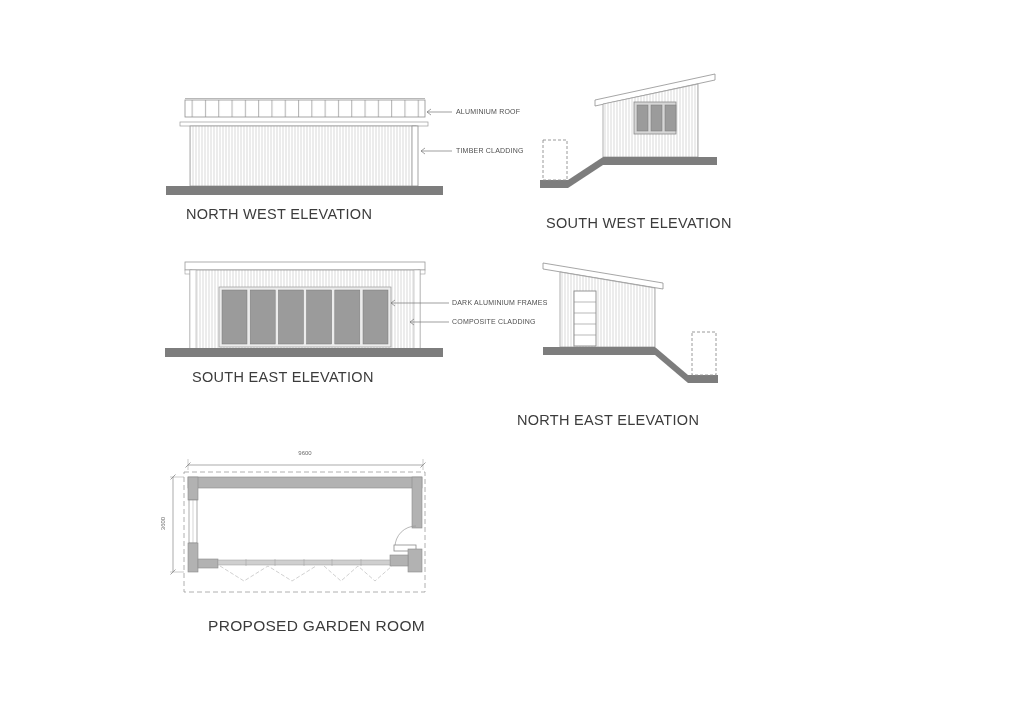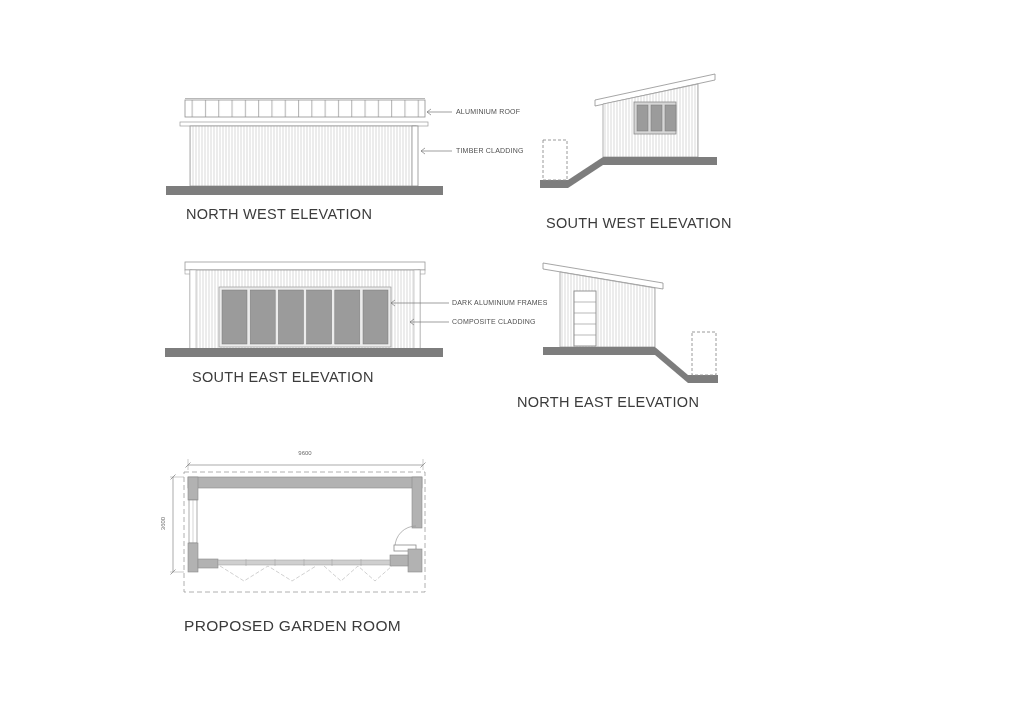--- a/index.html
+++ b/index.html
@@ -5,21 +5,21 @@
   html,body{margin:0;padding:0;background:#ffffff;}
   .sheet{
     position:relative;width:1024px;height:723px;background:#ffffff;overflow:hidden;
     font-family:"Liberation Sans",sans-serif;
   }
   .abs{position:absolute;}
   .title{
     position:absolute;font-size:14.5px;color:#3c3c3c;letter-spacing:.3px;
     white-space:nowrap;font-family:"Liberation Sans",sans-serif;
   }
-  .title.big{font-size:15.5px;}
+  .title.big{font-size:15.5px;margin-left:24px;}
   .ann{
     position:absolute;font-size:7px;color:#4f4f4f;letter-spacing:.2px;
     white-space:nowrap;font-family:"Liberation Sans",sans-serif;
   }
   .dim{
     position:absolute;font-size:6px;color:#6a6a6a;white-space:nowrap;
     font-family:"Liberation Sans",sans-serif;text-align:center;
   }
   .dim.vert{transform:rotate(-90deg);transform-origin:center;}
   svg{display:block;overflow:visible;}
@@ -102,21 +102,21 @@
     <rect x="34" y="31" width="22" height="55" fill="#ffffff" stroke="#8a8a8a" stroke-width="0.9"></rect>
     <line x1="34" y1="42" x2="56" y2="42" stroke="#8a8a8a" stroke-width="0.6"></line>
     <line x1="34" y1="53" x2="56" y2="53" stroke="#8a8a8a" stroke-width="0.6"></line>
     <line x1="34" y1="64" x2="56" y2="64" stroke="#8a8a8a" stroke-width="0.6"></line>
     <line x1="34" y1="75" x2="56" y2="75" stroke="#8a8a8a" stroke-width="0.6"></line>
     <rect x="3" y="87" width="112" height="8" fill="#7d7d7d"></rect>
     <polygon points="115,87 115,95 148,123 148,115" fill="#7d7d7d"></polygon>
     <rect x="148" y="115" width="30" height="8" fill="#7d7d7d"></rect>
     <rect x="152" y="72" width="24" height="43" fill="#ffffff" stroke="#8f8f8f" stroke-width="0.9" stroke-dasharray="3 2"></rect>
   </svg>
-  <div class="title" style="left:517px;top:394px">NORTH EAST ELEVATION</div>
+  <div class="title" style="left:517px;top:412px">NORTH EAST ELEVATION</div>
 
   <svg class="abs" style="left:160px;top:445px" width="285" height="155">
 
     <line x1="28" y1="14" x2="28" y2="25" stroke="#aaaaaa" stroke-width="0.6"></line>
     <line x1="263" y1="14" x2="263" y2="25" stroke="#aaaaaa" stroke-width="0.6"></line>
     <line x1="28" y1="20" x2="263" y2="20" stroke="#888888" stroke-width="0.7"></line>
     <line x1="25.5" y1="22.5" x2="30.5" y2="17.5" stroke="#888888" stroke-width="0.8"></line>
     <line x1="260.5" y1="22.5" x2="265.5" y2="17.5" stroke="#888888" stroke-width="0.8"></line>
     <line x1="10" y1="32" x2="24" y2="32" stroke="#aaaaaa" stroke-width="0.6"></line>
     <line x1="10" y1="127" x2="24" y2="127" stroke="#aaaaaa" stroke-width="0.6"></line>

